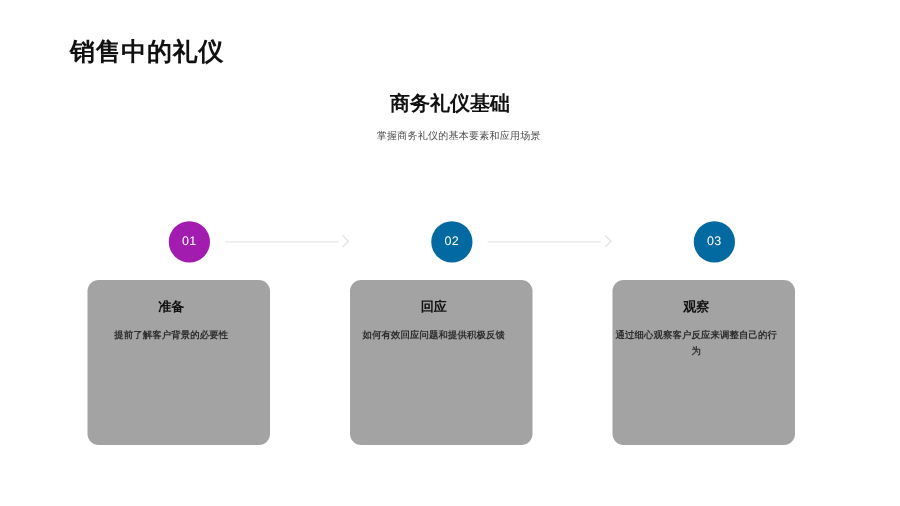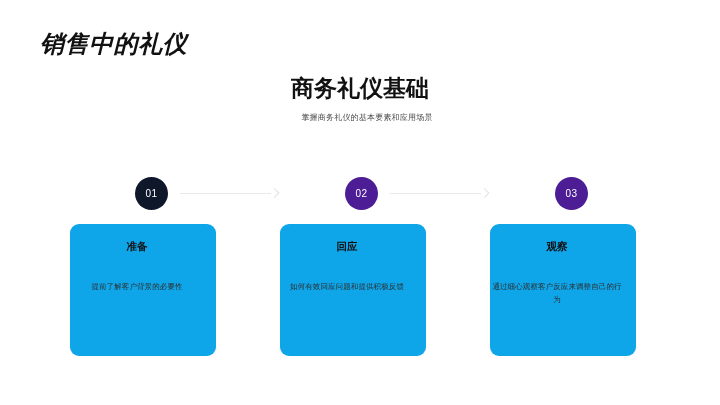--- a/index.html
+++ b/index.html
@@ -18,40 +18,39 @@
 
   .slide {
     position: absolute;
     inset: 0;
     background: #ffffff;
   }
 
   
   .slide-title {
     position: absolute;
-    left: 40px;
+    left: 56px;
     top: 30px;
-    font-size: 24px;
+    font-size: 20px;
     font-weight: bold;
     letter-spacing: 0.5px;
     color: #111111;
     line-height: 1.2;
-    font-style: italic;
   }
 
   
   .headline-block {
     position: absolute;
     left: 0;
     right: 0;
     top: 74px;
     text-align: center;
   }
   .headline {
-    font-size: 23px;
+    font-size: 16px;
     font-weight: bold;
     color: #111111;
     line-height: 1.3;
     margin: 0;
   }
   .subheadline {
     margin: 8px 0 0 0;
     font-size: 8px;
     font-weight: normal;
     color: #4a4a4a;
@@ -84,22 +83,22 @@
     flex: 0 0 auto;
     display: flex;
     align-items: center;
     justify-content: center;
     font-size: 10px;
     font-weight: normal;
     color: #ffffff;
     letter-spacing: 0.4px;
     margin-left: 65px;
   }
-  .step-circle.active { background: #0f172a; }
-  .step-circle.inactive { background: #4c1d95; }
+  .step-circle.active { background: #a21caf; }
+  .step-circle.inactive { background: #0369a1; }
 
   .connector {
     flex: 1 1 auto;
     height: 12px;
     position: relative;
     margin-left: 12px;
     margin-right: 2px;
   }
   .connector .line {
     position: absolute;
@@ -126,37 +125,37 @@
   .cards {
     position: absolute;
     left: 70px;
     top: 224px;
     display: flex;
     gap: 64px;
   }
   .card {
     width: 146px;
     height: 132px;
-    background: #0ea5e9;
+    background: #a3a3a3;
     border-radius: 9px;
     padding: 14px 12px 12px 0;
     box-sizing: border-box;
     text-align: center;
   }
   .card-title {
     font-size: 10.5px;
     font-weight: bold;
     color: #111111;
     line-height: 1.3;
     margin: 2px 0 0 0;
   }
   .card-body {
-    margin: 26px 2px 0 2px;
+    margin: 7px 2px 0 2px;
     font-size: 7.5px;
-    font-weight: normal;
+    font-weight: bold;
     color: #2e2e2e;
     line-height: 1.75;
     letter-spacing: 0.1px;
   }
 </style>
 </head>
 <body>
 
 <div class="slide">
 

